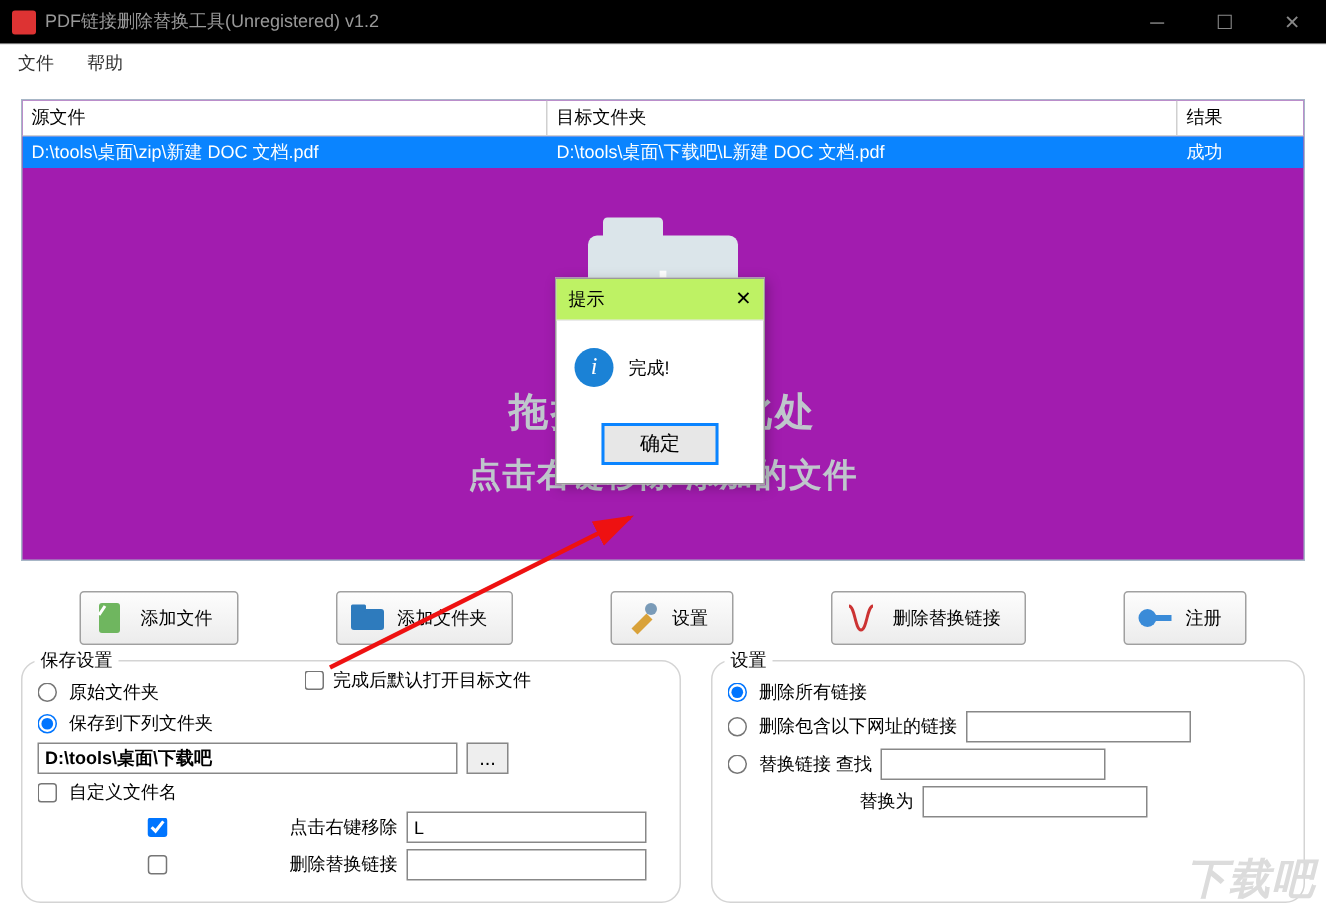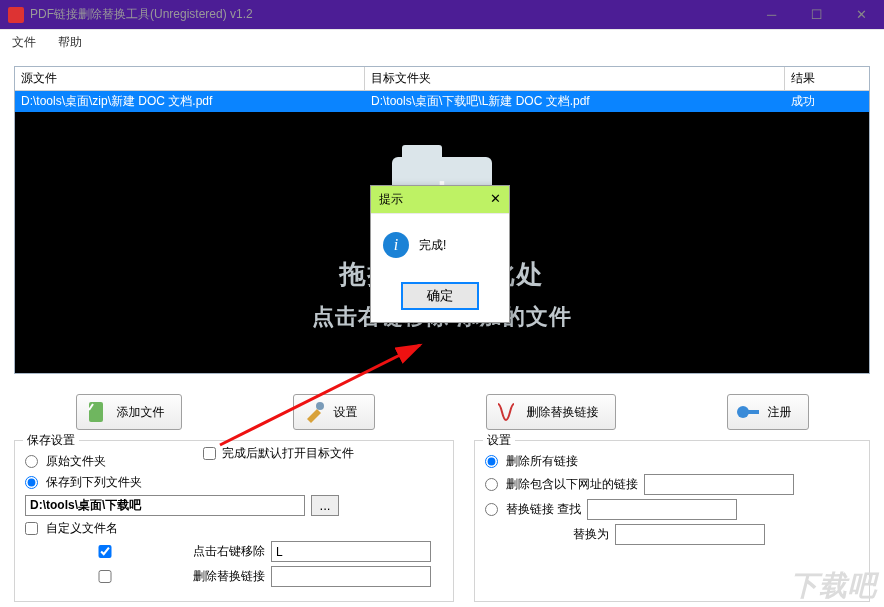--- a/index.html
+++ b/index.html
@@ -1,28 +1,28 @@
 <!DOCTYPE html>
 <html><head>
 <meta charset="utf-8">
 <style>
 * { box-sizing: border-box; margin: 0; padding: 0; }
 body { font-family: "Microsoft YaHei", "Segoe UI", sans-serif; font-size: 12px; background: #fff; width: 884px; height: 607px; overflow: hidden; position: relative; }
 
-.titlebar { height: 30px; background: #4c1d95; border-bottom: 1px solid #e8e8e8; display: flex; align-items: center; padding-left: 8px; color: #999; }
+.titlebar { height: 30px; background: #000000; border-bottom: 1px solid #e8e8e8; display: flex; align-items: center; padding-left: 8px; color: #999; }
 .titlebar .logo { width: 16px; height: 16px; margin-right: 6px; background: #d33; border-radius: 2px; }
 .titlebar .title { flex: 1; }
 .titlebar .wbtn { width: 45px; height: 30px; display: flex; align-items: center; justify-content: center; color: #888; font-size: 13px; cursor: pointer; }
 
 .menubar { height: 24px; display: flex; align-items: center; padding-left: 8px; gap: 14px; color: #333; }
 .menubar span { cursor: pointer; padding: 2px 4px; }
 
 .main { padding: 12px 14px 6px; }
 
-.table-wrap { border: 1px solid #a7b6c6; height: 308px; position: relative; background: #000000; overflow: hidden; }
+.table-wrap { border: 1px solid #a7b6c6; height: 308px; position: relative; background: #a21caf; overflow: hidden; }
 .thead { display: flex; background: #fff; border-bottom: 1px solid #d0d0d0; }
 .th { padding: 3px 6px; border-right: 1px solid #d0d0d0; }
 .th.c1 { width: 350px; }
 .th.c2 { width: 420px; }
 .th.c3 { flex: 1; border-right: none; }
 .trow { display: flex; background: #0a84ff; color: #fff; }
 .td { padding: 2px 6px; }
 .td.c1 { width: 350px; }
 .td.c2 { width: 420px; }
 .td.c3 { flex: 1; }
@@ -32,21 +32,21 @@
 .dz-icon::before { content: ""; position: absolute; top: -12px; left: 10px; width: 40px; height: 14px; background: #dbe5ea; border-radius: 3px 3px 0 0; }
 .dz-icon::after { content: "+"; position: absolute; top: 14px; left: 0; right: 0; color: #fff; font-size: 40px; font-weight: bold; line-height: 40px; }
 .dz-t1 { font-size: 26px; font-weight: bold; letter-spacing: 2px; margin-bottom: 10px; }
 .dz-t2 { font-size: 22px; font-weight: bold; letter-spacing: 1px; }
 
 .btnrow { display: flex; justify-content: space-around; padding: 14px 20px 10px; }
 .bigbtn { border: 1px solid #a0a0a0; background: linear-gradient(#fdfdfd,#ececec); padding: 4px 16px 4px 6px; display: flex; align-items: center; gap: 6px; border-radius: 3px; cursor: pointer; height: 36px; }
 .bigbtn .icon { width: 28px; height: 28px; display:flex; align-items:center; justify-content:center; }
 
 .lowrow { display: flex; gap: 20px; padding: 0 14px; }
-.group { border: 1px solid #d4d4d4; border-radius: 0; padding: 8px 10px 10px; position: relative; }
+.group { border: 1px solid #d4d4d4; border-radius: 13px; padding: 8px 10px 10px; position: relative; }
 .group .legend { position: absolute; top: -9px; left: 8px; background: #fff; padding: 0 4px; }
 .gleft { width: 440px; }
 .gright { flex: 1; }
 .frow { display: flex; align-items: center; gap: 6px; margin: 4px 0; }
 .rad, .chk { margin-right: 2px; }
 input[type=text] { border: 1px solid #888; padding: 2px 4px; font-family: inherit; font-size: 12px; height: 21px; }
 .pathrow input { width: 280px; font-weight: bold; }
 .browse { border: 1px solid #888; background: #eee; width: 28px; height: 21px; cursor: pointer; }
 .prefix input { width: 160px; }
 .autoopen { position: absolute; left: 188px; top: 4px; display:flex; align-items:center; gap:4px; }
@@ -104,20 +104,29 @@
     <span class="icon">
         <svg width="24" height="24">
           <rect x="4" y="2" width="14" height="20" fill="#6fb65f" rx="2"></rect>
           <path d="M8 4l-4 6" stroke="#fff" stroke-width="2"></path>
         </svg>
       </span>
     <span>添加文件</span>
   </div>
   <div class="bigbtn">
     <span class="icon">
+        <svg width="26" height="24">
+          <rect x="2" y="6" width="22" height="14" fill="#2e7bbd" rx="2"></rect>
+          <rect x="2" y="3" width="10" height="5" fill="#2e7bbd" rx="1"></rect>
+        </svg>
+      </span>
+    <span>添加文件夹</span>
+  </div>
+  <div class="bigbtn">
+    <span class="icon">
         <svg width="24" height="24">
           <path d="M5 19l10-10 4 4-10 10z" fill="#d9a23a"></path>
           <circle cx="18" cy="6" r="4" fill="#7a9bb8"></circle>
         </svg>
       </span>
     <span>设置</span>
   </div>
   <div class="bigbtn">
     <span class="icon">
         <svg width="26" height="24">

